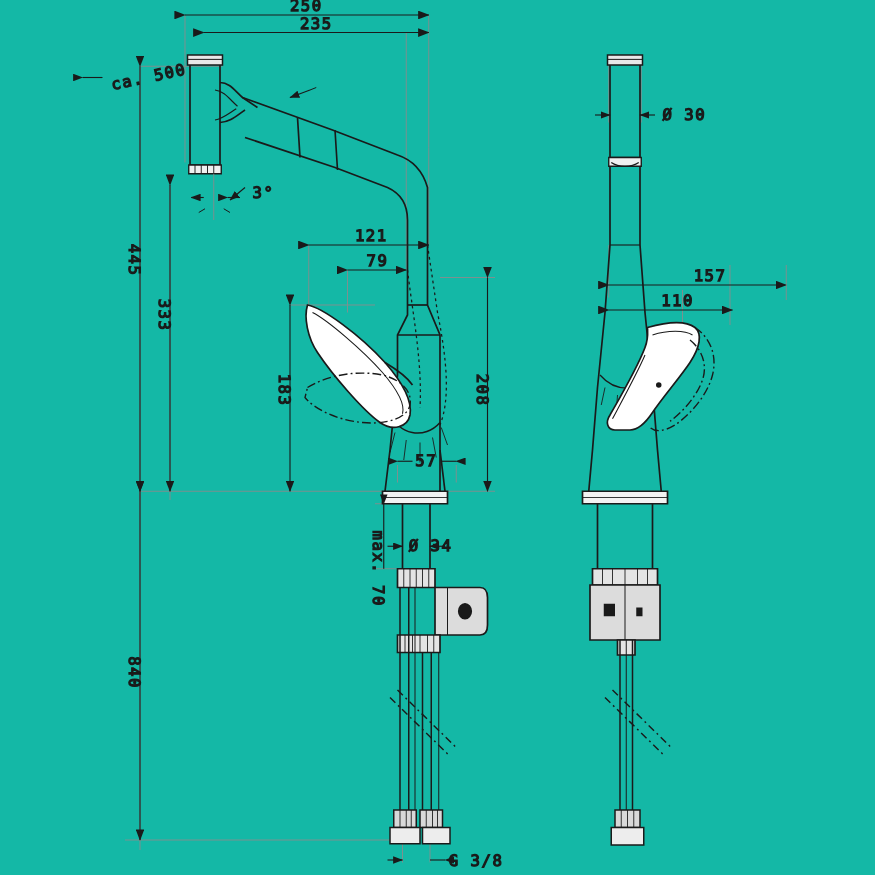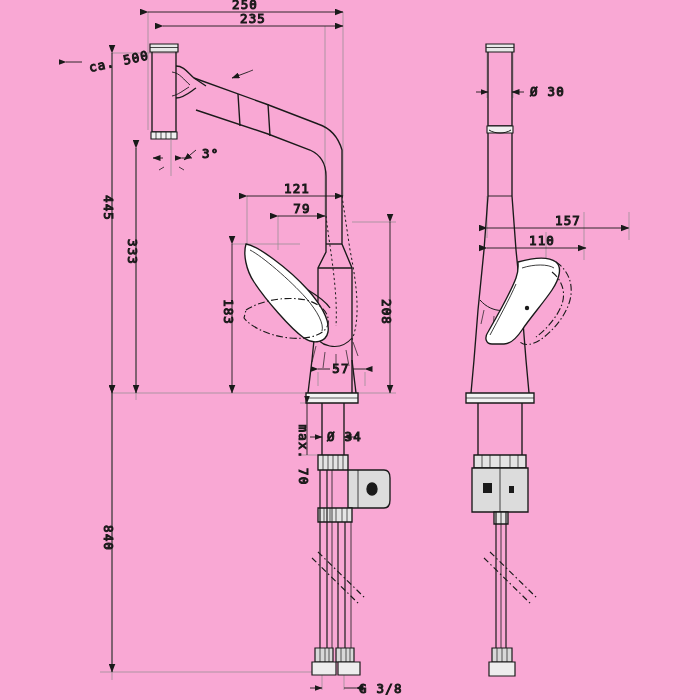--- a/index.html
+++ b/index.html
@@ -1,18 +1,18 @@
 <!DOCTYPE html>
 <html><head>
 <meta charset="utf-8">
 <style>
   html,body{margin:0;padding:0;background:#ffffff;}
   body{width:700px;height:700px;overflow:hidden;
        font-family:"DejaVu Sans Mono","Liberation Mono",monospace;}
-  #stage{position:relative;width:700px;height:700px;background:#f9a8d4;}
+  #stage{position:relative;width:700px;height:700px;background:#14b8a6;}
   #stage svg{position:absolute;top:0;left:0;}
   .dimtext{font-family:"DejaVu Sans Mono","Liberation Mono",monospace;
            font-size:12.5px;fill:#1a1a1a;letter-spacing:1.2px;}
   .dimtext.vert{writing-mode:vertical-rl;}
 </style>
 </head>
 <body>
 
 <div id="stage">
 

